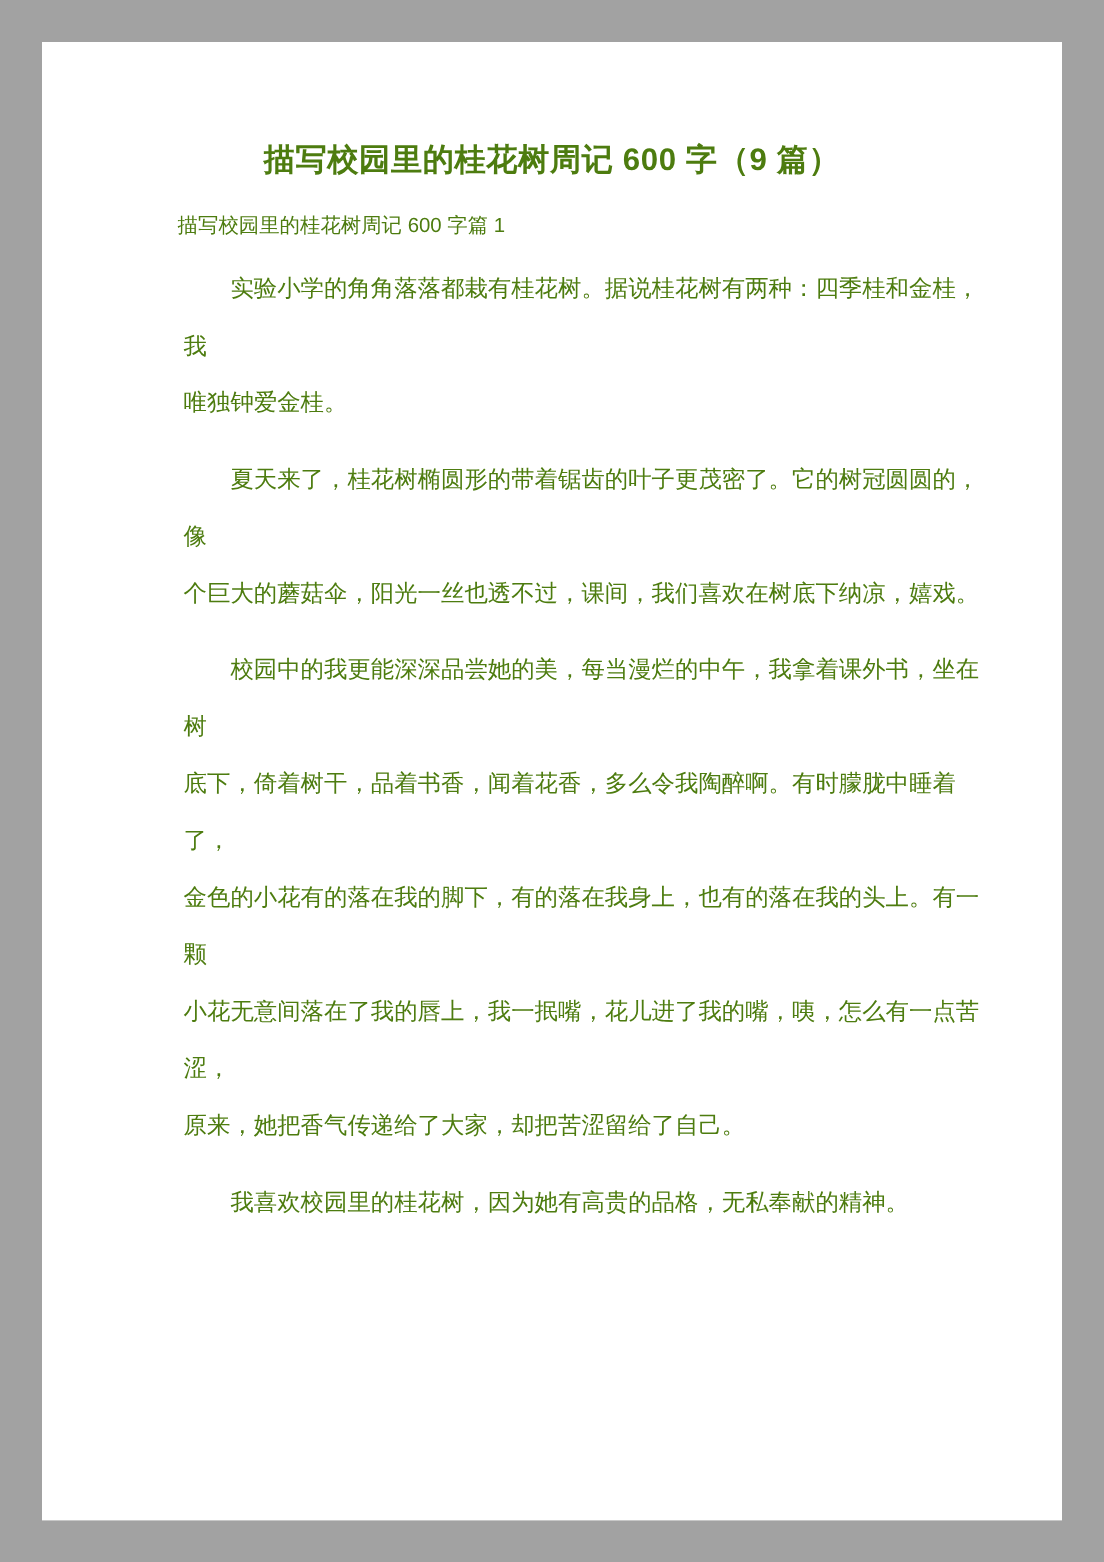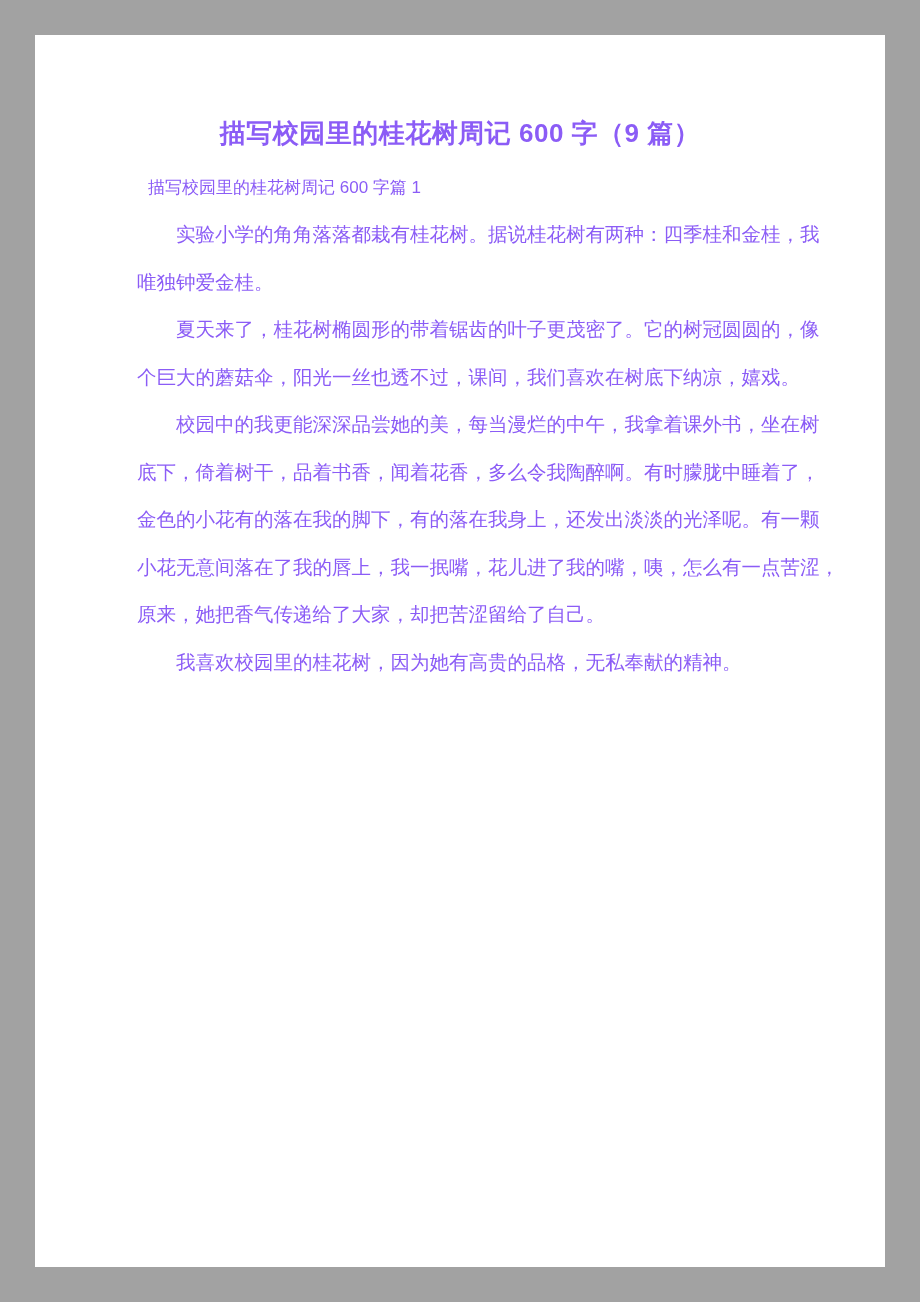--- a/index.html
+++ b/index.html
@@ -35,41 +35,41 @@
   .section-heading {
     margin: 21px 0 0 113px;
     font-size: 17px;
     line-height: 28px;
   }
   .content {
     margin: 9px 0 0 102px;
     width: 706px;
   }
   .content p.para {
-    margin: 0;
+    margin: 16px;
     font-size: 19.5px;
     line-height: 47.5px;
     white-space: pre-line;
     text-indent: 2em;
     text-align: left;
   }
 </style>
 </head>
 <body>
 
 <div class="frame" style="background: rgb(162, 162, 162);">
-  <div class="page" style="background: rgb(255, 255, 255); color: #8b5cf6;">
+  <div class="page" style="background: rgb(255, 255, 255); color: #4d7c0f;">
     <h1 class="doc-title">描写校园里的桂花树周记 600 字（9 篇）</h1>
     <div class="section-heading">描写校园里的桂花树周记 600 字篇 1</div>
     <div class="content">
         <p class="para">实验小学的角角落落都栽有桂花树。据说桂花树有两种：四季桂和金桂，我
 唯独钟爱金桂。</p>
         <p class="para">夏天来了，桂花树椭圆形的带着锯齿的叶子更茂密了。它的树冠圆圆的，像
 个巨大的蘑菇伞，阳光一丝也透不过，课间，我们喜欢在树底下纳凉，嬉戏。</p>
         <p class="para">校园中的我更能深深品尝她的美，每当漫烂的中午，我拿着课外书，坐在树
 底下，倚着树干，品着书香，闻着花香，多么令我陶醉啊。有时朦胧中睡着了，
-金色的小花有的落在我的脚下，有的落在我身上，还发出淡淡的光泽呢。有一颗
+金色的小花有的落在我的脚下，有的落在我身上，也有的落在我的头上。有一颗
 小花无意间落在了我的唇上，我一抿嘴，花儿进了我的嘴，咦，怎么有一点苦涩，
 原来，她把香气传递给了大家，却把苦涩留给了自己。</p>
         <p class="para">我喜欢校园里的桂花树，因为她有高贵的品格，无私奉献的精神。</p>
       </div>
   </div>
 </div>
 
 </body></html>

